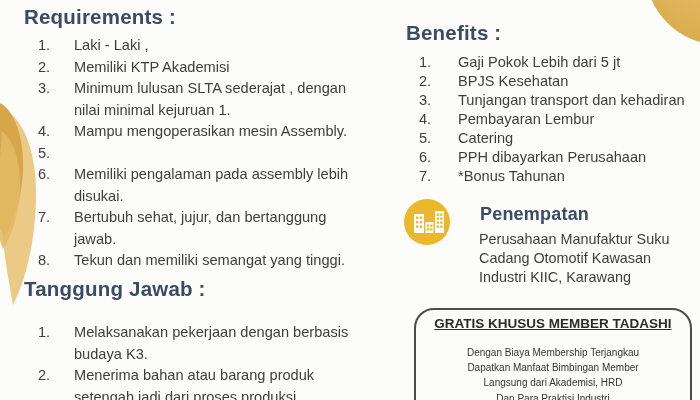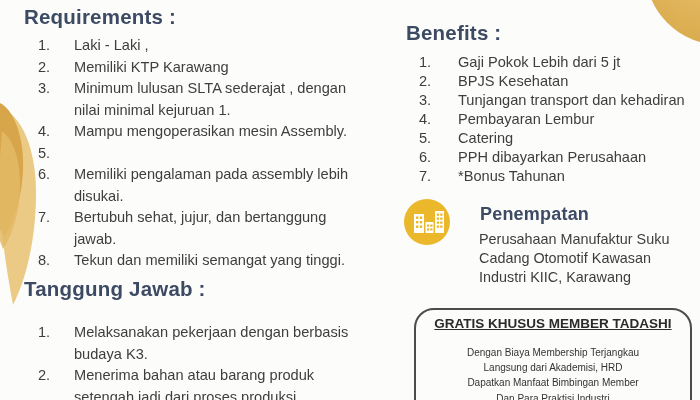--- a/index.html
+++ b/index.html
@@ -86,21 +86,21 @@
 
   <div class="heading" id="req-heading">Requirements :</div>
 
   <div class="num-list" id="req-list">
     <div class="row">
       <span class="num">1.</span>
       <span class="txt">Laki - Laki ,</span>
     </div>
     <div class="row">
       <span class="num">2.</span>
-      <span class="txt">Memiliki KTP Karawang</span>
+      <span class="txt">Memiliki KTP Akademisi</span>
     </div>
     <div class="row">
       <span class="num">3.</span>
       <span class="txt">Minimum lulusan SLTA sederajat , dengan nilai minimal kejuruan 1.</span>
     </div>
     <div class="row">
       <span class="num">4.</span>
       <span class="txt">Mampu mengoperasikan mesin Assembly.</span>
     </div>
     <div class="row">
@@ -193,18 +193,18 @@
       <rect x="33.8" y="27.5" width="2.3" height="2.3"></rect>
         <rect x="37.2" y="27.5" width="2.3" height="2.3"></rect>
     </g>
   </svg>
   <div class="heading" id="placement-heading">Penempatan</div>
   <div class="placement-desc">Perusahaan Manufaktur Suku Cadang Otomotif Kawasan Industri KIIC, Karawang</div>
 
   <div class="member-box">
     <div class="box-title">GRATIS KHUSUS MEMBER TADASHI</div>
     <div class="box-line">Dengan Biaya Membership Terjangkau</div>
+    <div class="box-line">Dapatkan Manfaat Bimbingan Member</div>
     <div class="box-line">Langsung dari Akademisi, HRD</div>
-    <div class="box-line">Dapatkan Manfaat Bimbingan Member</div>
     <div class="box-line">Dan Para Praktisi Industri</div>
   </div>
 
 </div>
 
 </body></html>

